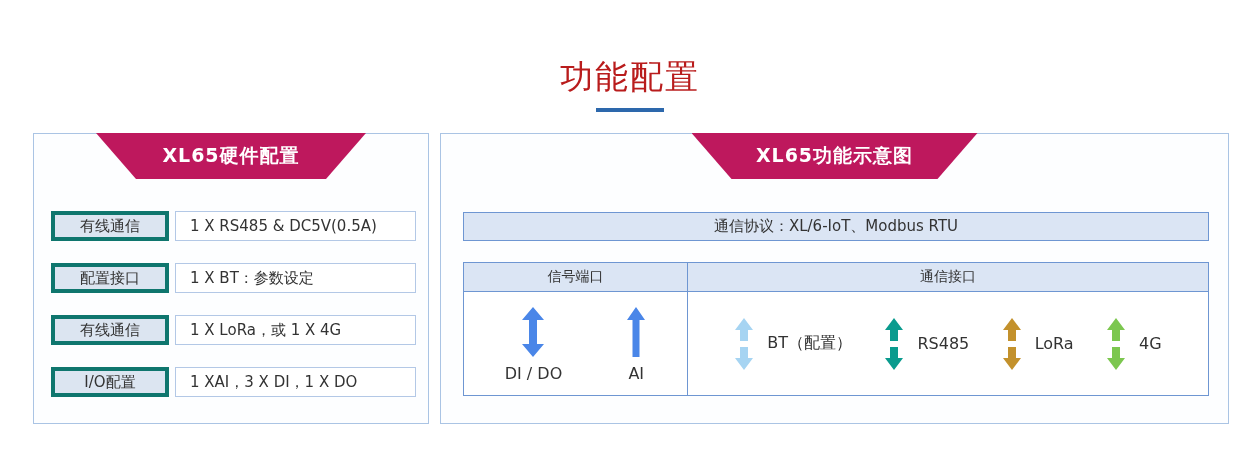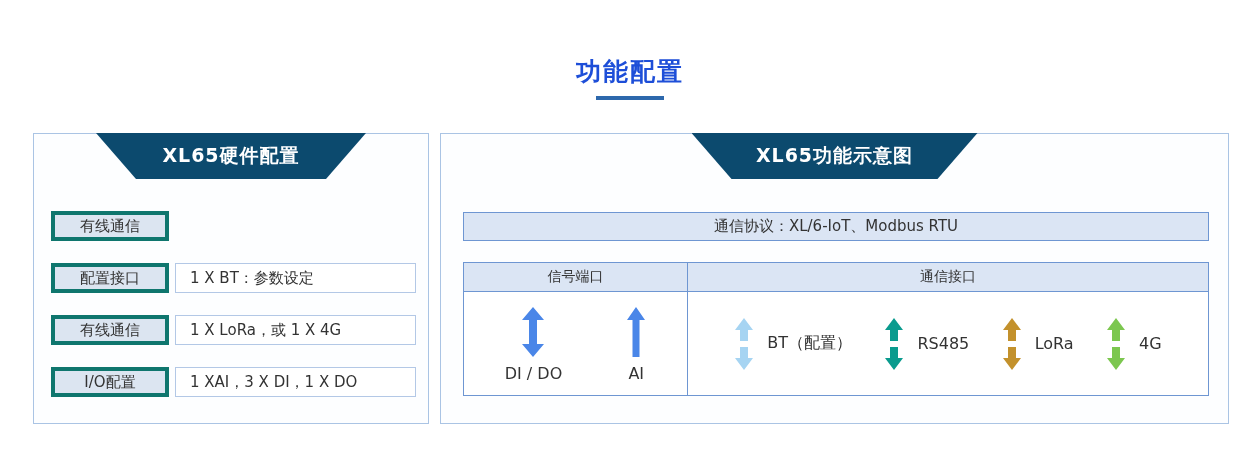--- a/index.html
+++ b/index.html
@@ -1,31 +1,31 @@
 <!DOCTYPE html>
 <html><head>
 <meta charset="utf-8">
 <style>
   * { margin:0; padding:0; box-sizing:border-box; }
   html,body { width:1260px; height:462px; background:#ffffff; overflow:hidden;
               font-family:"DejaVu Sans","Liberation Sans",sans-serif; color:#333; }
 
   
   .title-wrap { position:absolute; top:55px; left:0; width:100%; text-align:center; }
-  .title-wrap h1 { font-size:25px; font-weight:700; color:#1d4ed8; letter-spacing:2px; }
+  .title-wrap h1 { font-size:33px; font-weight:400; color:#b91c1c; letter-spacing:2px; }
   .title-underline { width:68px; height:4px; background:#2d68ac; margin:8px auto 0; }
 
   
   .panel { position:absolute; top:133px; height:291px; background:#fdfeff;
            border:1px solid #aac4e4; }
   .panel-left  { left:33px;  width:396px; }
   .panel-right { left:440px; width:789px; }
 
   .trapezoid { position:absolute; top:-1px; left:50%; transform:translateX(-50%);
-               height:46px; background:#0c4a6e;
+               height:46px; background:#be185d;
                clip-path:polygon(0 0,100% 0,calc(100% - 40px) 100%,40px 100%);
                display:flex; align-items:center; justify-content:center;
                color:#fff; font-size:19px; font-weight:700; letter-spacing:1px;text-align:center; }
   .trap-left  { width:270px; }
   .trap-right { width:286px; }
 
   
   .hw-rows { position:absolute; top:77px; left:17px; right:12px;
              display:flex; flex-direction:column; gap:22px; }
   .hw-row   { display:flex; height:30px; }
@@ -67,20 +67,21 @@
   <div class="title-underline"></div>
 </header>
 
 <section class="panel panel-left">
   <div class="trapezoid trap-left">
     <span>XL65硬件配置</span>
   </div>
   <div class="hw-rows">
     <div class="hw-row">
       <div class="hw-label">有线通信</div>
+      <div class="hw-value">1 X RS485 &amp; DC5V(0.5A)</div>
     </div>
     <div class="hw-row">
       <div class="hw-label">配置接口</div>
       <div class="hw-value">1 X BT：参数设定</div>
     </div>
     <div class="hw-row">
       <div class="hw-label">有线通信</div>
       <div class="hw-value">1 X LoRa，或 1 X 4G</div>
     </div>
     <div class="hw-row">

